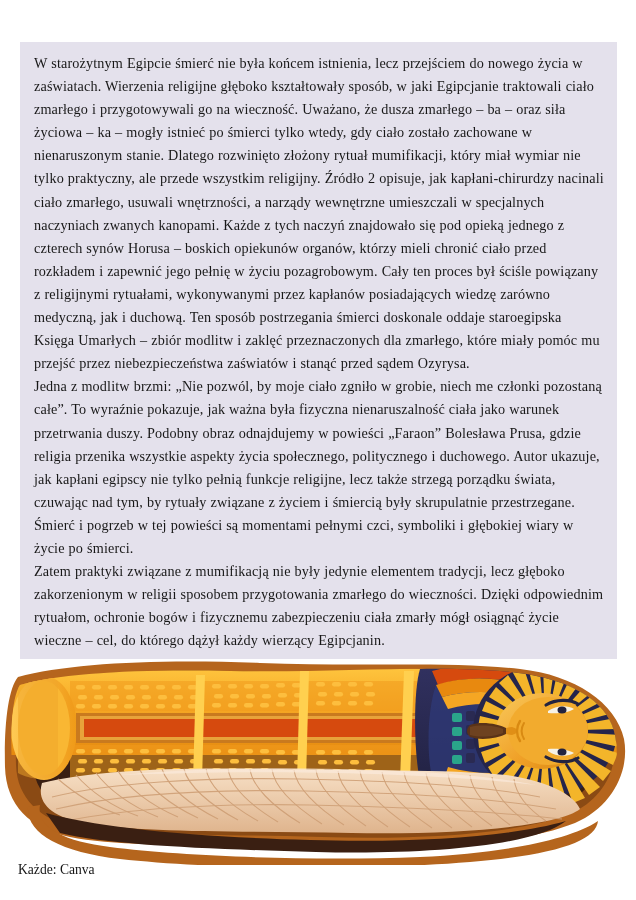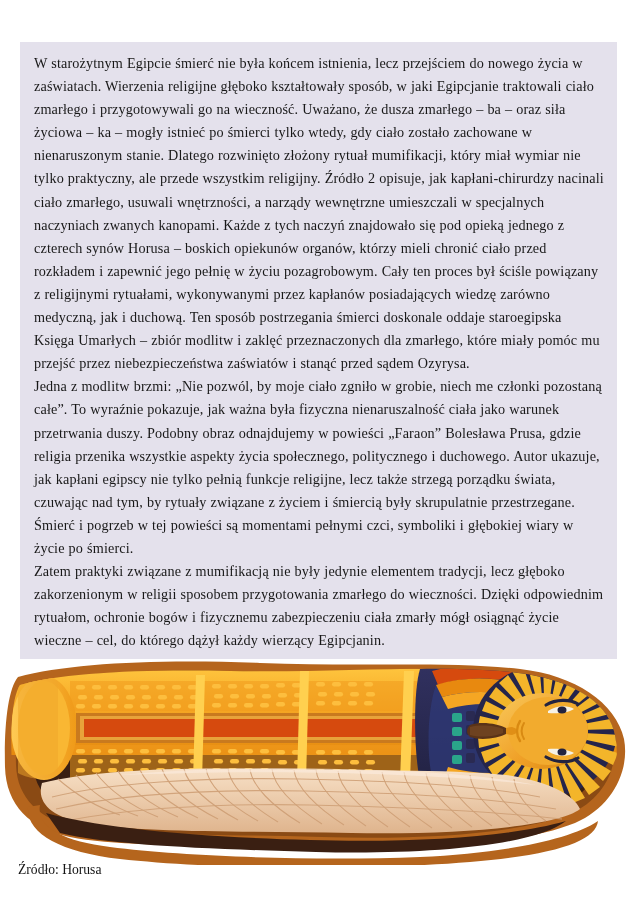--- a/index.html
+++ b/index.html
@@ -405,13 +405,13 @@
     <g>
       <path d="M46,158 C96,172 190,182 310,185 C416,188 510,182 566,166
                C536,190 430,200 316,197 C204,194 110,190 60,178 Z" fill="#3a1f12"></path>
       <path d="M40,150 C36,172 62,186 110,192 C190,202 320,206 420,202
                C500,198 568,186 598,166 C596,186 556,200 470,207
                C360,216 210,214 120,204 C60,197 26,178 28,152 Z" fill="#b5651d"></path>
     </g>
   </svg>
 </div>
 
-<div id="figure-caption">Źródło: Horusa</div>
+<div id="figure-caption">Każde: Canva</div>
 
 </body></html>

